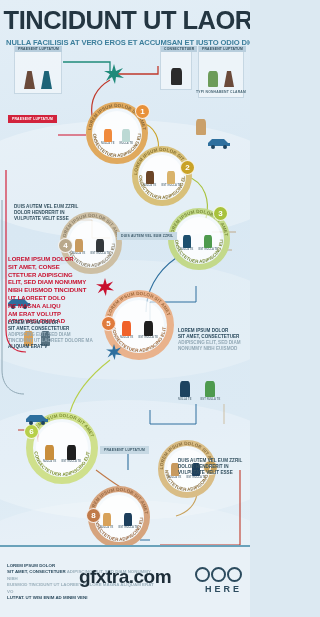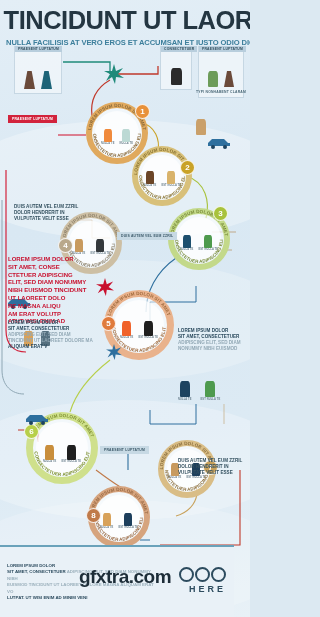--- a/index.html
+++ b/index.html
@@ -116,21 +116,21 @@
   .svg-layer { position: absolute; inset: 0; z-index: 3; pointer-events: none; }
 
   
   .car { position: absolute; z-index: 6; }
 
   
   .burst { position: absolute; z-index: 8; }
 
   
   .footer {
-    position: absolute; left: 0; right: 16px; bottom: 0; height: 72px;
+    position: absolute; left: 0; right: 0; bottom: 0; height: 72px;
     background: #e9f1f7; border-top: 2px solid #6aa2ba; z-index: 9;
   }
   .footer-text {
     position: absolute; left: 7px; top: 16px; width: 150px;
     font-size: 4.4px; font-weight: bold; line-height: 1.45;
   }
   .footer-text .hi { color: #2c4b5e; }
   .footer-text .lo { color: #9bb0bc; }
   .logo-here {
     position: absolute; right: 8px; top: 20px; text-align: right;

